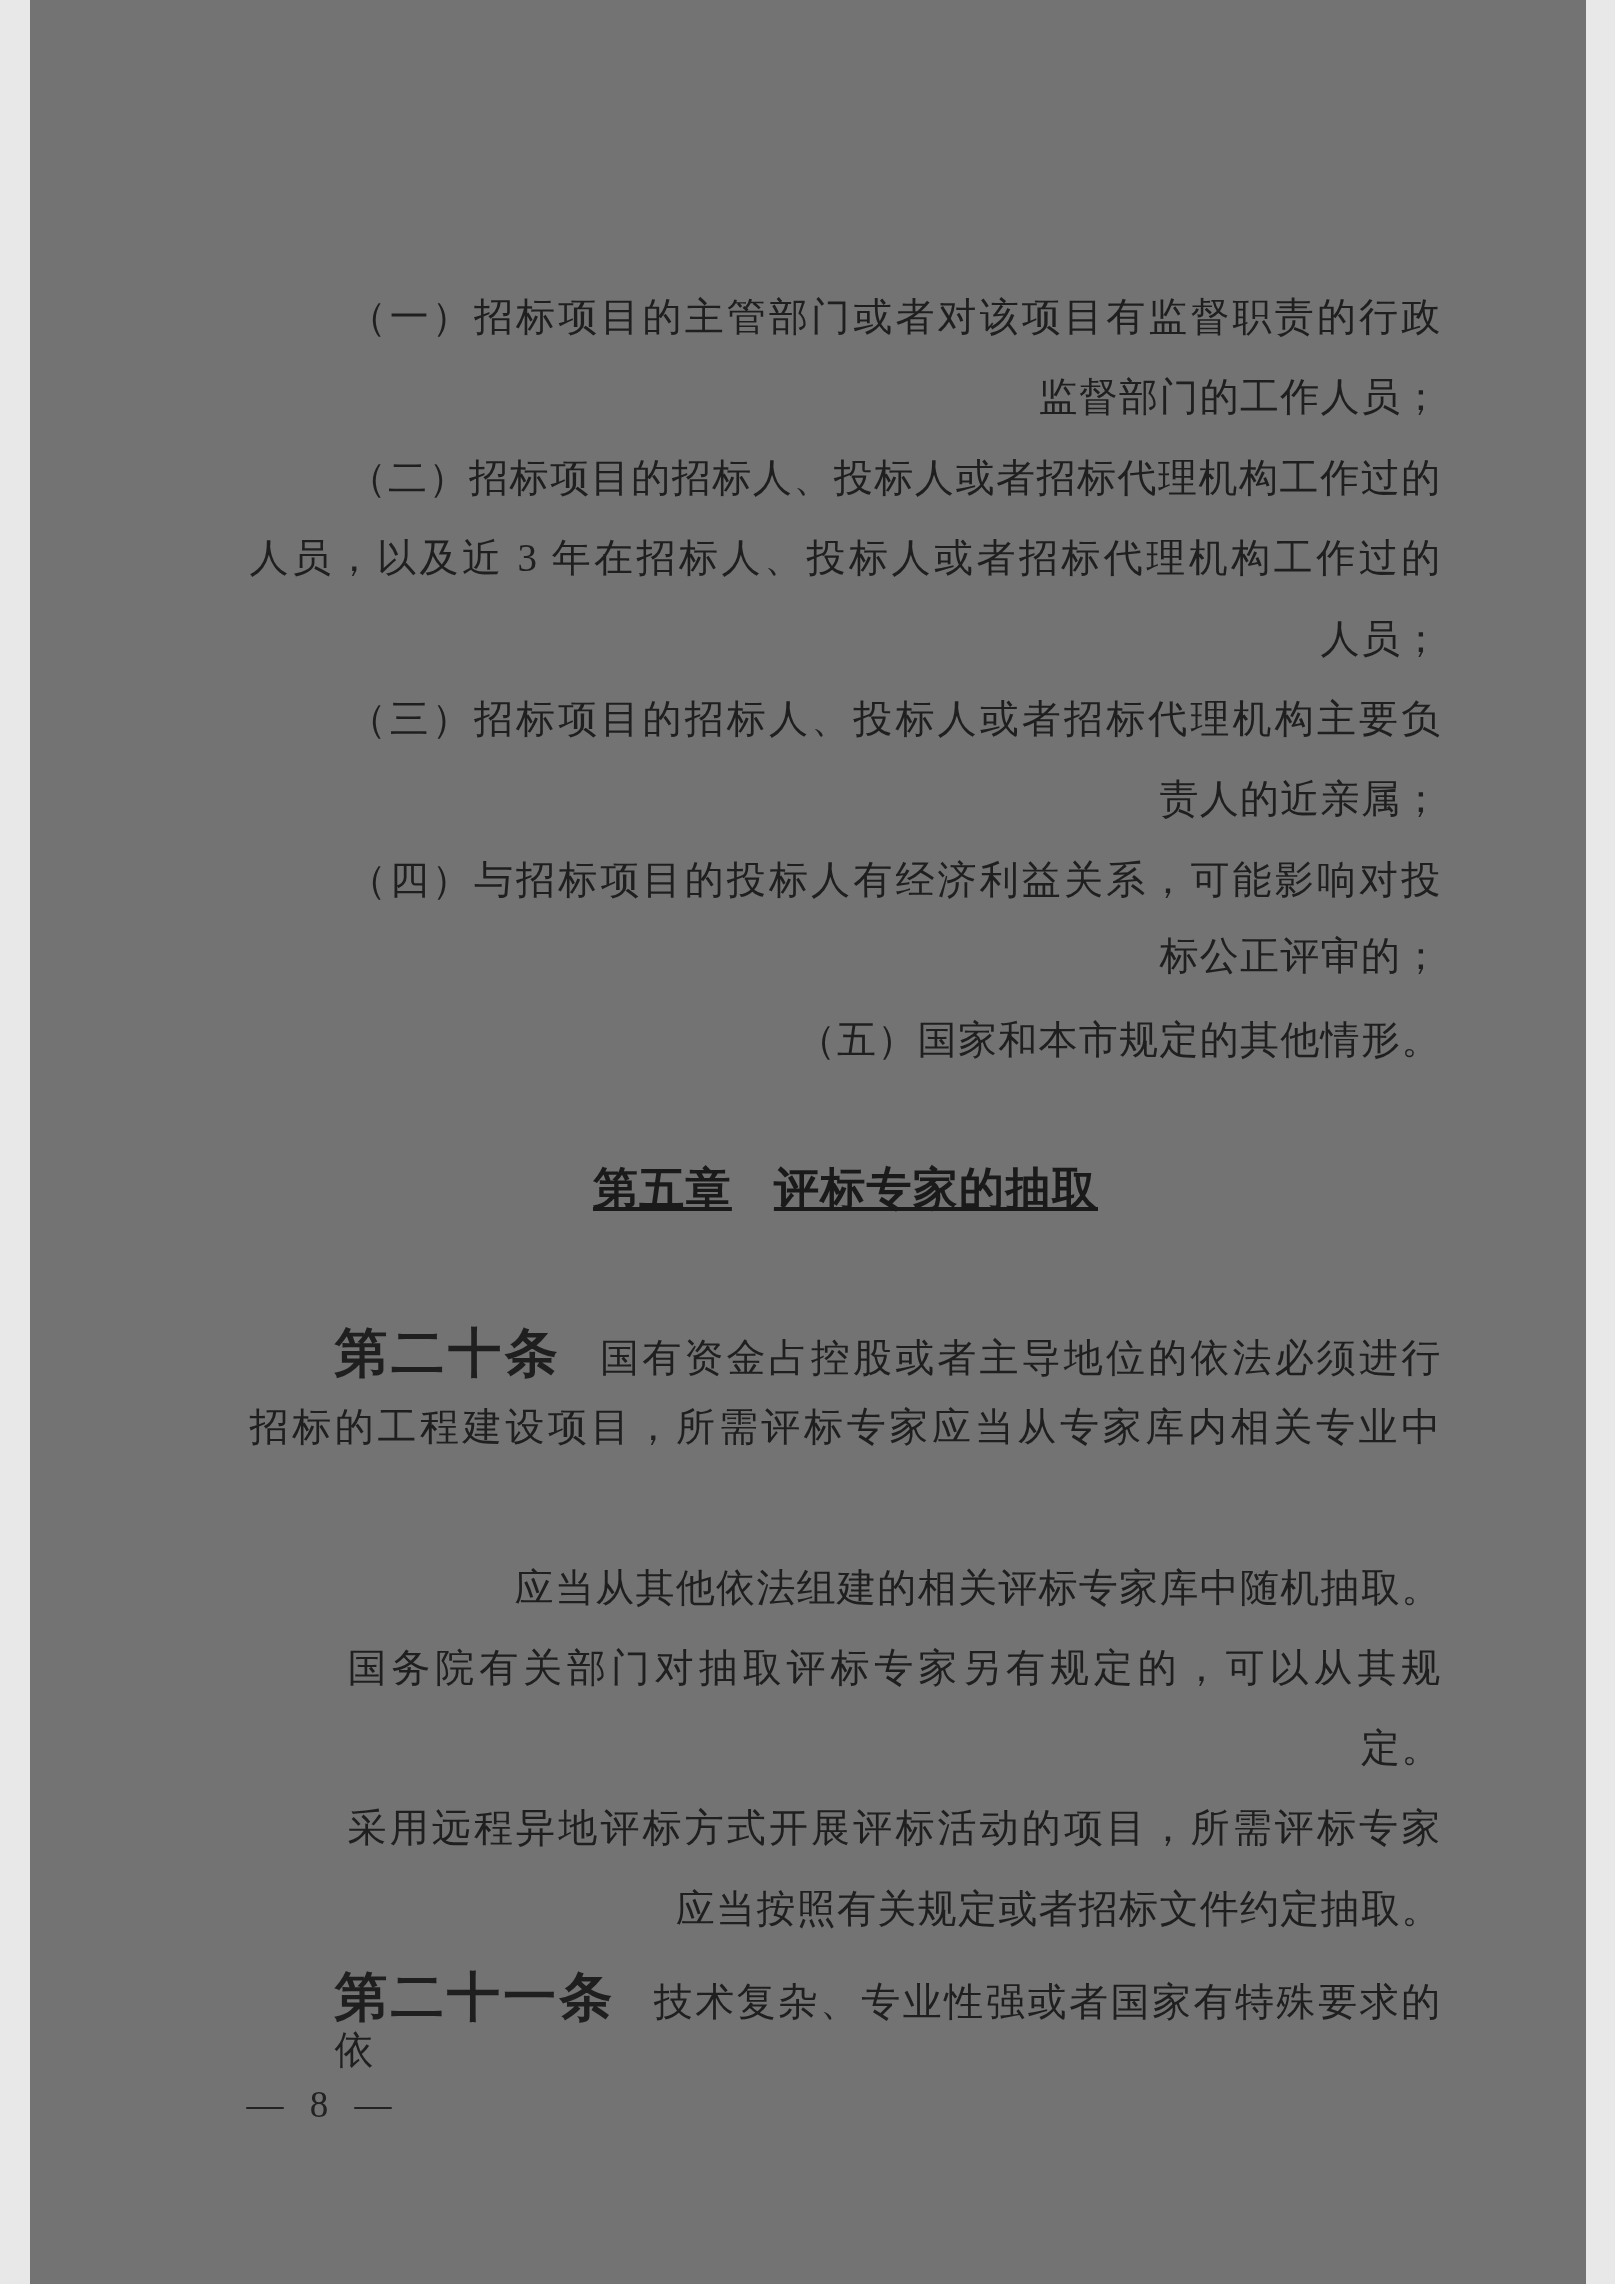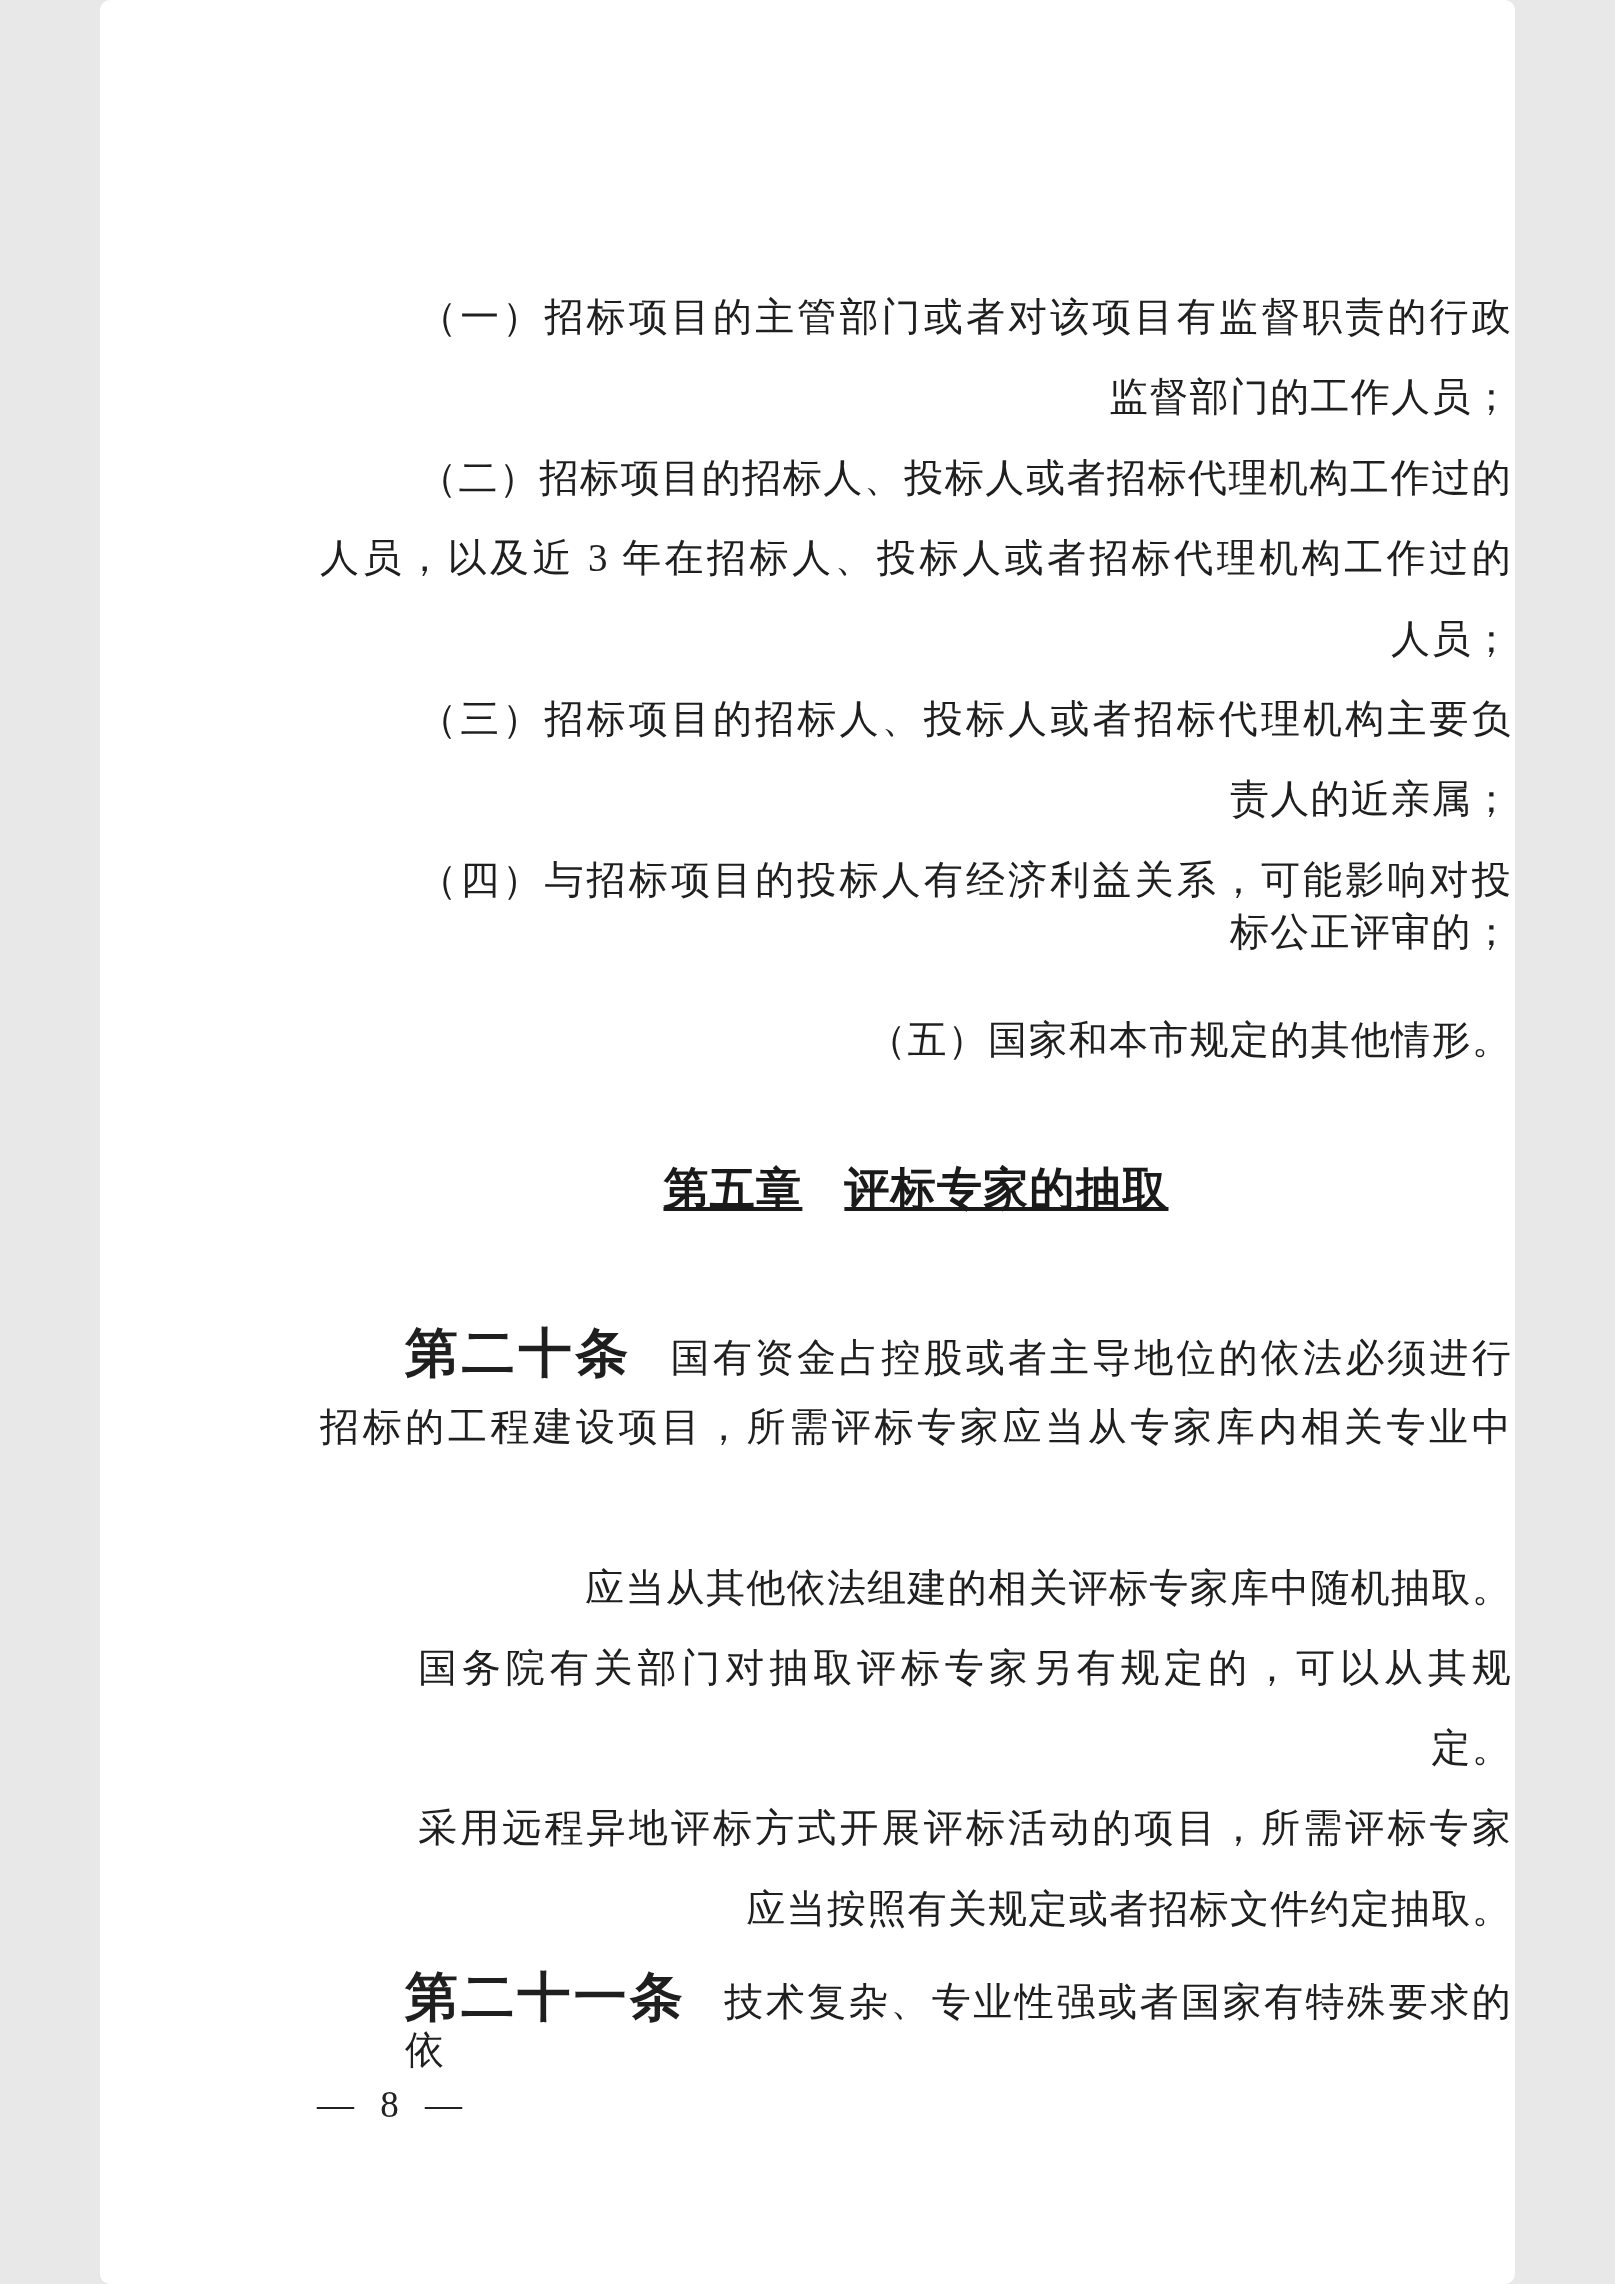--- a/index.html
+++ b/index.html
@@ -1,25 +1,24 @@
 <!DOCTYPE html>
 <html lang="zh" style="font-size:10.4px"><head>
 <meta charset="utf-8">
 <style>
   html,body{margin:0;padding:0;background:#e8e8e8;}
   .page{
     position:relative;
-    width:1415px;
+    width:1556px;
     height:2284px;
-    background:#ffffff;
+    background:#737373;
     margin:0 auto;
     font-family:"Liberation Serif","DejaVu Serif",serif;
     color:#1f1f1f;
     overflow:hidden;
-    border-radius:10px;
   }
   .content{
     position:absolute;
     left:220px;
     top:0;
     width:1192px;
     height:2284px;
   }
   .line{
     position:absolute;
@@ -77,21 +76,21 @@
   <div class="content">
 
     <div class="line indent full" style="top:295px"><span>（一）招标项目的主管部门或者对该项目有监督职责的行政</span></div>
     <div class="line" style="top:375px"><span>监督部门的工作人员；</span></div>
     <div class="line indent full" style="top:456px"><span>（二）招标项目的招标人、投标人或者招标代理机构工作过的</span></div>
     <div class="line full" style="top:536px"><span>人员，以及近 3 年在招标人、投标人或者招标代理机构工作过的</span></div>
     <div class="line" style="top:617px"><span>人员；</span></div>
     <div class="line indent full" style="top:697px"><span>（三）招标项目的招标人、投标人或者招标代理机构主要负</span></div>
     <div class="line" style="top:777px"><span>责人的近亲属；</span></div>
     <div class="line indent full" style="top:858px"><span>（四）与招标项目的投标人有经济利益关系，可能影响对投</span></div>
-    <div class="line" style="top:910px"><span>标公正评审的；</span></div>
+    <div class="line" style="top:934px"><span>标公正评审的；</span></div>
     <div class="line indent" style="top:1018px"><span>（五）国家和本市规定的其他情形。</span></div>
 
     <div class="chapter-heading">
       <span class="chapter">第五章</span><span>评标专家的抽取</span>
     </div>
 
     <div class="line indent-lead full" style="top:1323px"><span class="lead">第二十条</span><span>国有资金占控股或者主导地位的依法必须进行</span></div>
     <div class="line full" style="top:1405px"><span>招标的工程建设项目，所需评标专家应当从专家库内相关专业中</span></div>
     <div class="line" style="top:1566px"><span>应当从其他依法组建的相关评标专家库中随机抽取。</span></div>
     <div class="line indent full" style="top:1646px"><span>国务院有关部门对抽取评标专家另有规定的，可以从其规</span></div>

